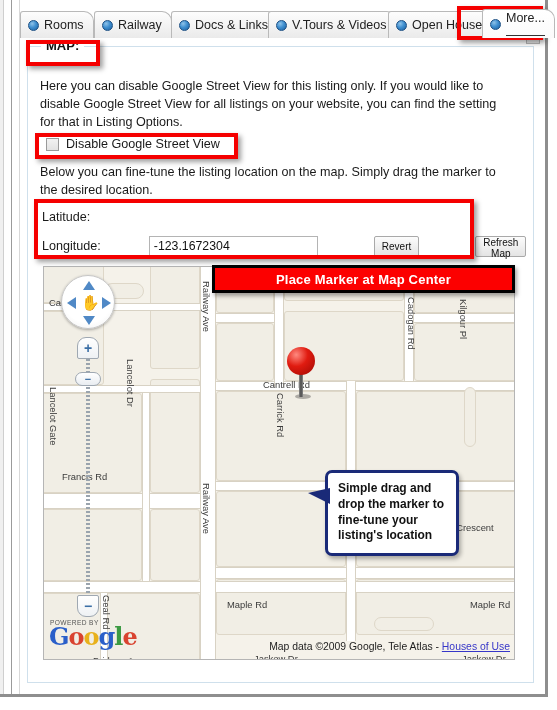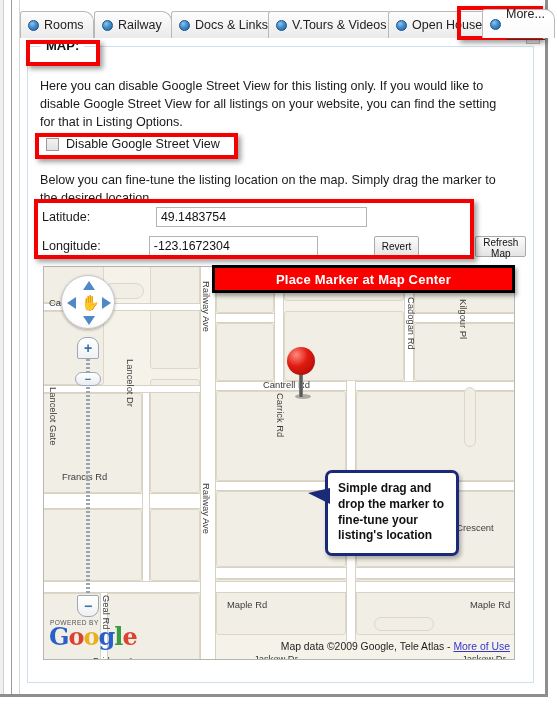--- a/index.html
+++ b/index.html
@@ -53,21 +53,21 @@
     height: 29px;
     top: 1px;
   }
   .tab-dot {
     width: 11px; height: 11px; border-radius: 50%;
     background: radial-gradient(circle at 35% 30%, #8fc2e8 0%, #3f8fd0 45%, #1d5f9e 100%);
     border: 1px solid #1b4f84;
     flex: 0 0 auto;
   }
   .tab-label { line-height: 1; }
-  .tab.active .tab-label { border-bottom: 1px solid #333; padding-bottom: 18px; }
+  .tab.active .tab-label { border-bottom: 1px solid #333; padding-bottom: 11px; }
   .tab-overflow {
     position: absolute; right: 2px; top: 6px;
     font-size: 12px; color: #333; font-weight: bold;
   }
   .tab-overflow-btn {
     position:absolute; right:-3px; top:20px; width:14px; height:16px;
     background: linear-gradient(#fdfdfd,#e8e8e8); border:1px solid #b9b9b9;
   }
 
   
@@ -88,21 +88,21 @@
     color: #111;
   }
 
   .body-text {
     position: absolute;
     font-size: 12.6px;
     color: #1a1a1a;
     line-height: 1.42;
   }
   #intro-text { left: 40px; top: 78px; width: 460px; }
-  #finetune-text { left: 40px; top: 172px; width: 460px; }
+  #finetune-text { left: 40px; top: 164px; width: 460px; }
 
   
   .checkrow {
     position: absolute; left: 46px; top: 137px;
     display: flex; align-items: center; gap: 7px;
     font-size: 12.6px; color: #1a1a1a;
   }
   .cbox {
     width: 13px; height: 13px;
     border: 1px solid #9a9a9a;
@@ -297,21 +297,20 @@
   <div class="checkrow">
     <span class="cbox"></span>
     <span>Disable Google Street View</span>
   </div>
 
   <div class="body-text" id="finetune-text">Below you can fine-tune the listing location on the map. Simply drag the marker to the desired location.</div>
 
   <div class="coordform">
     <div class="coordrow">
       <span class="coordlabel">Latitude:</span>
-      <input class="coordinput" type="text" value="49.1483754" style="">
     </div>
     <div class="coordrow">
       <span class="coordlabel">Longitude:</span>
       <input class="coordinput" type="text" value="-123.1672304" style="">
       <button class="btn">Revert</button>
       <button class="btn">Refresh Map</button>
     </div>
   </div>
 
   <div class="map">
@@ -402,21 +401,21 @@
     <div class="callout">
       <div class="callout-tail"></div>
       <span>Simple drag and drop the marker to fine-tune your listing's location</span>
     </div>
 
     <div class="poweredby">POWERED BY</div>
     <div class="glogo">
       <span>G</span><span>o</span><span>o</span><span>g</span><span>l</span><span>e</span>
     </div>
     <div class="attrib">
-      <span>Map data ©2009 Google, Tele Atlas - </span><a href="#">More of Use</a>
+      <span>Map data ©2009 Google, Tele Atlas - </span><a href="#">Houses of Use</a>
     </div>
   </div>
 
   <div class="redbox" style="left:26px;  top:40px;  width:74px;  height:26px;"></div>
   <div class="redbox" style="left:35px;  top:133px; width:203px; height:26px;"></div>
   <div class="redbox" style="left:34px;  top:199px; width:440px; height:60px;"></div>
   <div class="redbox" style="left:457px; top:6px;   width:86px;  height:34px;"></div>
 
   <div class="redbanner">Place Marker at Map Center</div>
 

